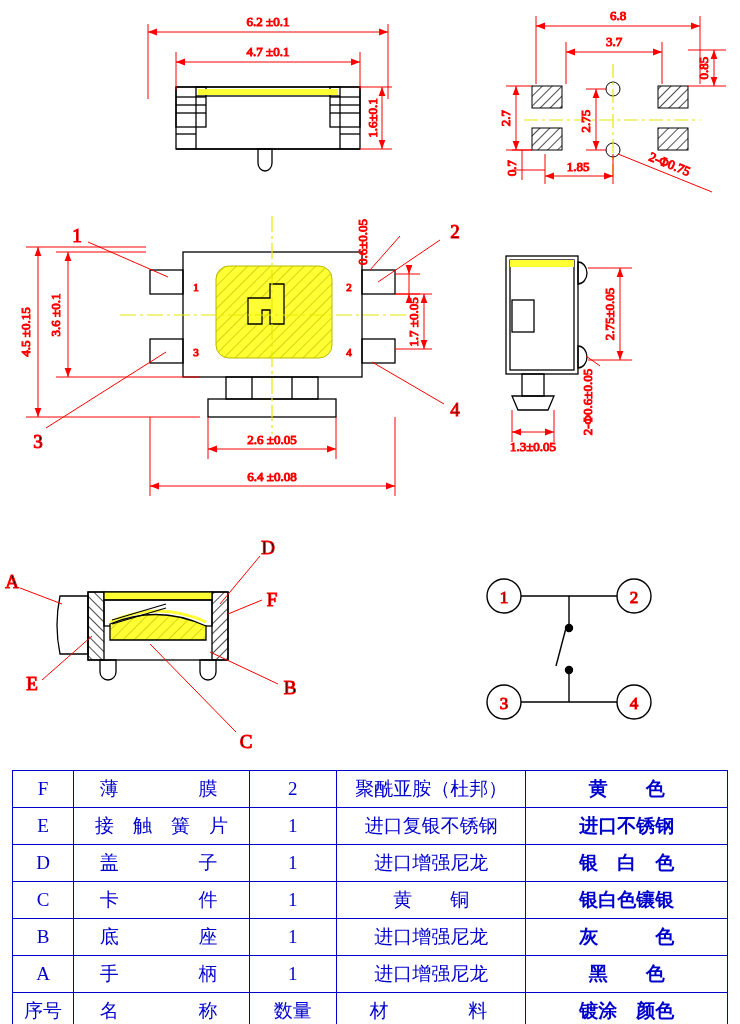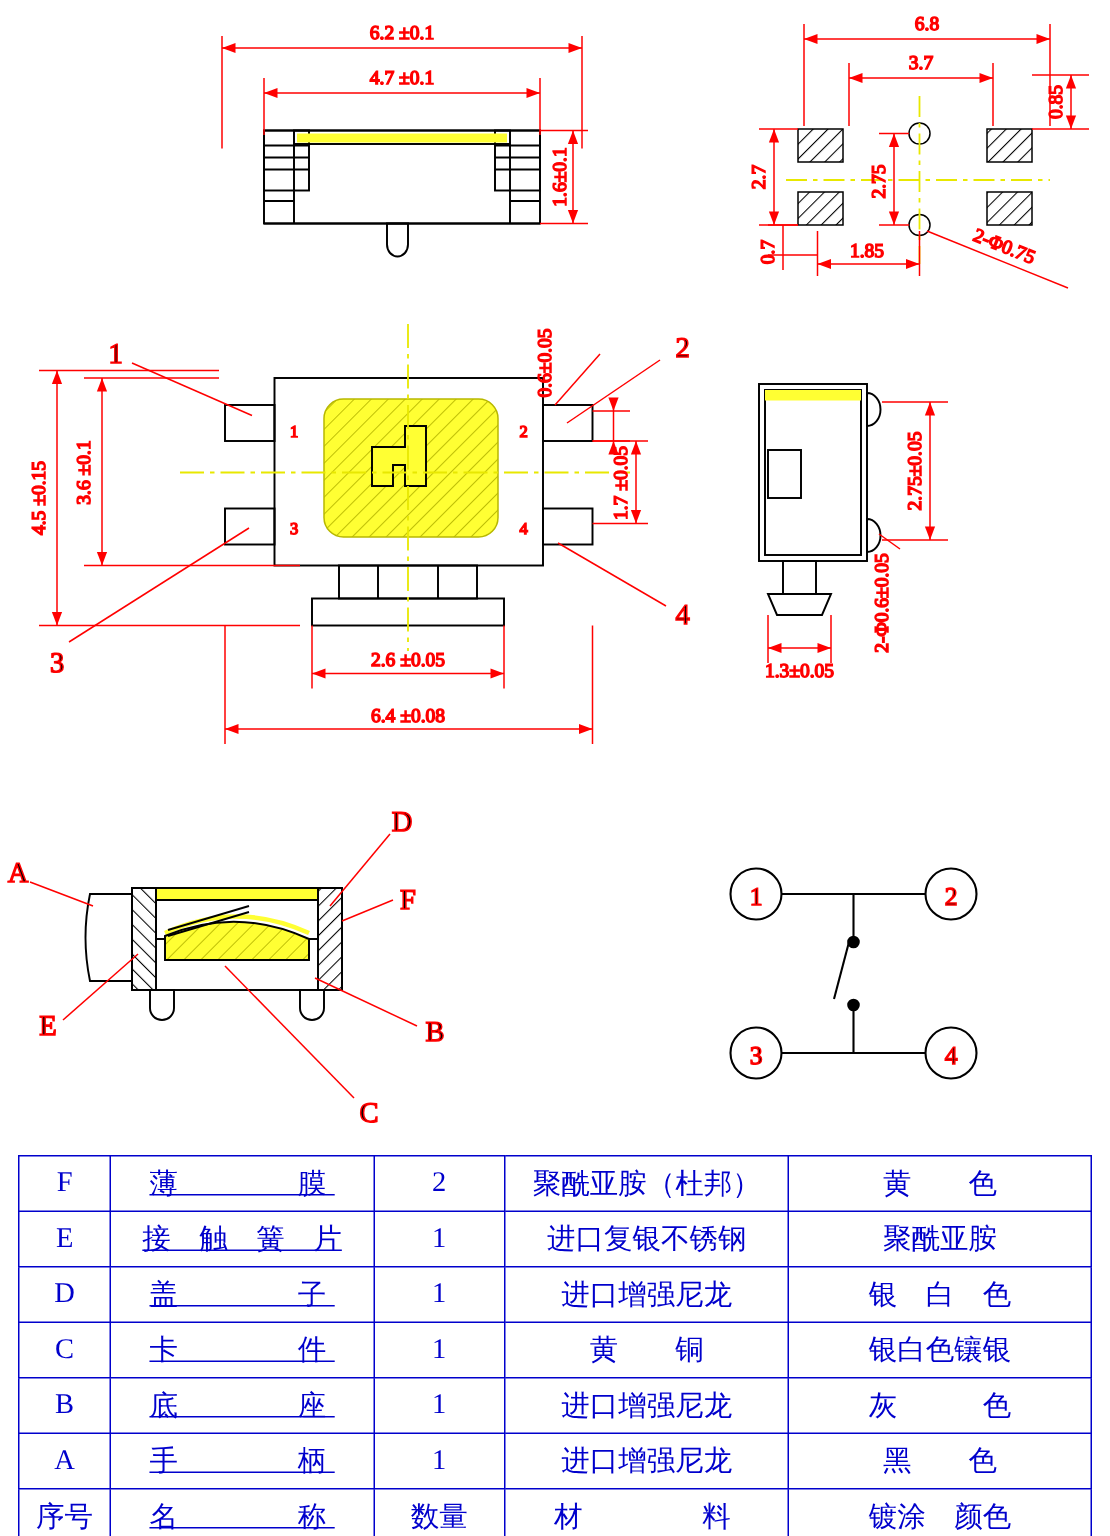--- a/index.html
+++ b/index.html
@@ -18,24 +18,24 @@
     border:1px solid #0000cc;
     color:#0000cc;
     font-family:"Liberation Serif", serif;
     font-size:19px;
     text-align:center;
     height:36px;
     padding:0 2px;
     white-space:nowrap;
   }
   .c1{width:56px;}
-  .c2{width:170px;text-decoration:underline;}
+  .c2{width:170px;}
   .c3{width:82px;}
   .c4{width:184px;}
-  .c5{width:196px;}
+  .c5{width:196px;font-weight:bold;}
   .spread{letter-spacing:0.30em;padding-left:0.30em;}
 </style>
 </head>
 <body>
 
 <div class="stage">
 <svg width="740" height="770" viewBox="0 0 740 770">
   <defs>
     <pattern id="hatchR" width="7" height="7" patternTransform="rotate(45)" patternUnits="userSpaceOnUse">
       <line x1="0" y1="0" x2="0" y2="7" stroke="#000" stroke-width="1.4"></line>
@@ -333,21 +333,21 @@
       <td class="c2 spread">薄　　　膜</td>
       <td class="c3">2</td>
       <td class="c4">聚酰亚胺（杜邦）</td>
       <td class="c5">黄　　色</td>
     </tr>
     <tr>
       <td class="c1">E</td>
       <td class="c2">接　触　簧　片</td>
       <td class="c3">1</td>
       <td class="c4">进口复银不锈钢</td>
-      <td class="c5">聚酰亚胺</td>
+      <td class="c5">进口不锈钢</td>
     </tr>
     <tr>
       <td class="c1">D</td>
       <td class="c2 spread">盖　　　子</td>
       <td class="c3">1</td>
       <td class="c4">进口增强尼龙</td>
       <td class="c5">银　白　色</td>
     </tr>
     <tr>
       <td class="c1">C</td>

